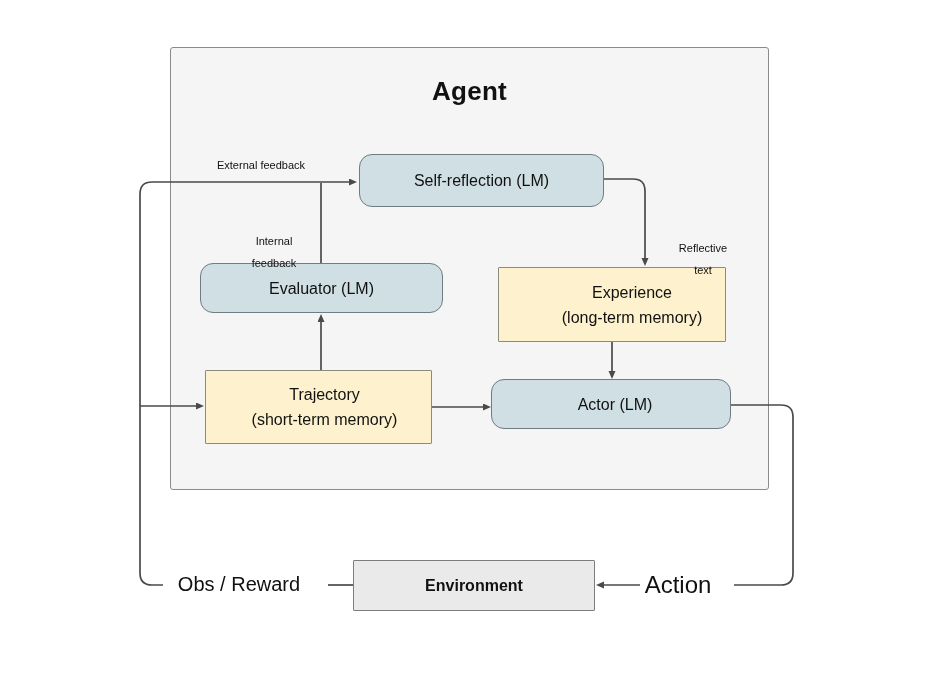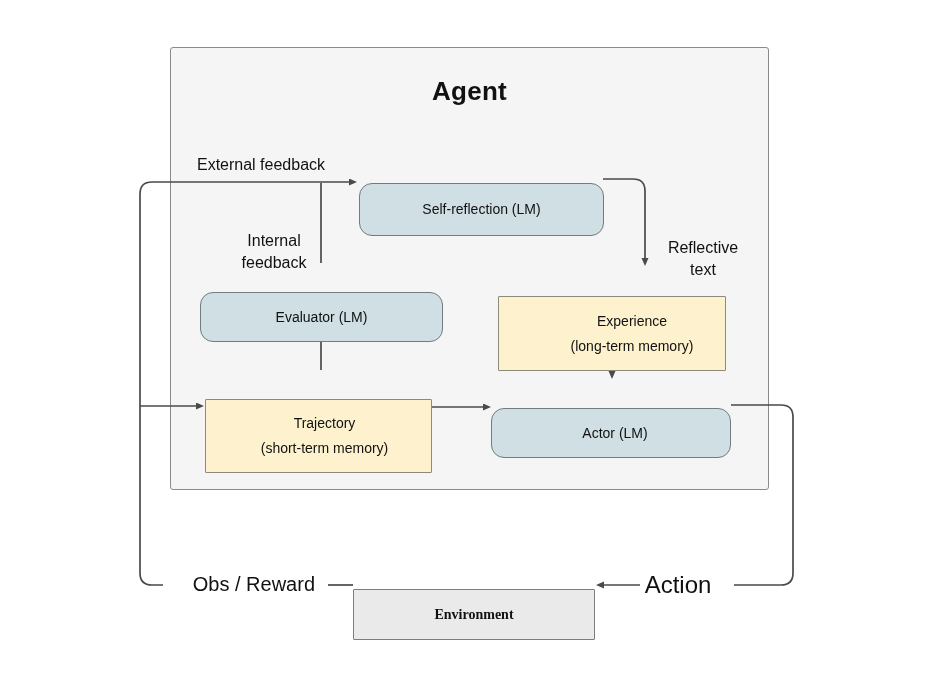--- a/index.html
+++ b/index.html
@@ -25,52 +25,51 @@
     border:1.5px solid var(--agent-border);
     border-radius:3px;
   }
   .agent-title{
     position:absolute;left:170px;top:72px;width:599px;
     text-align:center;font-size:26px;font-weight:bold;letter-spacing:.3px;
   }
   .node{
     position:absolute;display:flex;flex-direction:column;
     align-items:center;justify-content:center;
-    font-size:14px;line-height:25px;text-align:center;margin-top:29px;
+    font-size:16px;line-height:25px;text-align:center;
   }
   .lm{
     background:var(--lm-box-fill);
     border:1.5px solid var(--lm-box-border);
     border-radius:13px;
   }
   .memory{
     background:var(--memory-box-fill);
     border:1.5px solid var(--memory-box-border);
     border-radius:1px;
   }
   .env{
     background:var(--environment-fill);
     border:1.5px solid var(--environment-border);
     border-radius:1px;
     font-weight:bold;
-    font-family:Liberation Serif, serif;
   }
   .self-reflection{left:359px;top:150px;width:245px;height:53px;}
   .evaluator{left:200px;top:259px;width:243px;height:50px;}
   .actor{left:491px;top:375px;width:240px;height:50px;padding-left:8px;}
   .experience{left:498px;top:263px;width:228px;height:75px;padding-left:40px;}
   .trajectory{left:205px;top:366px;width:227px;height:74px;padding-left:12px;}
   .environment{left:353px;top:556px;width:242px;height:51px;}
   .edge-label{
-    position:absolute;font-size:16px;line-height:22px;text-align:center;
+    position:absolute;font-size:11px;line-height:22px;text-align:center;
   }
   .lbl-external{left:178px;top:150px;width:166px;}
   .lbl-internal{left:228px;top:198px;width:92px;margin-top:28px;}
   .lbl-reflective{left:657px;top:192px;width:92px;margin-top:41px;}
-  .lbl-obs{left:163px;top:569px;width:152px;font-size:20px;text-align:right;}
+  .lbl-obs{left:163px;top:569px;width:152px;font-size:20px;}
   .lbl-action{left:640px;top:570px;width:76px;font-size:24px;}
   svg.wires{position:absolute;left:0;top:0;width:939px;height:673px;pointer-events:none;}
   .edge{stroke:var(--line);stroke-width:1.7;fill:none;}
   .arrowhead{fill:var(--line);}
 </style>
 </head>
 <body>
 
 <div class="stage">
 

